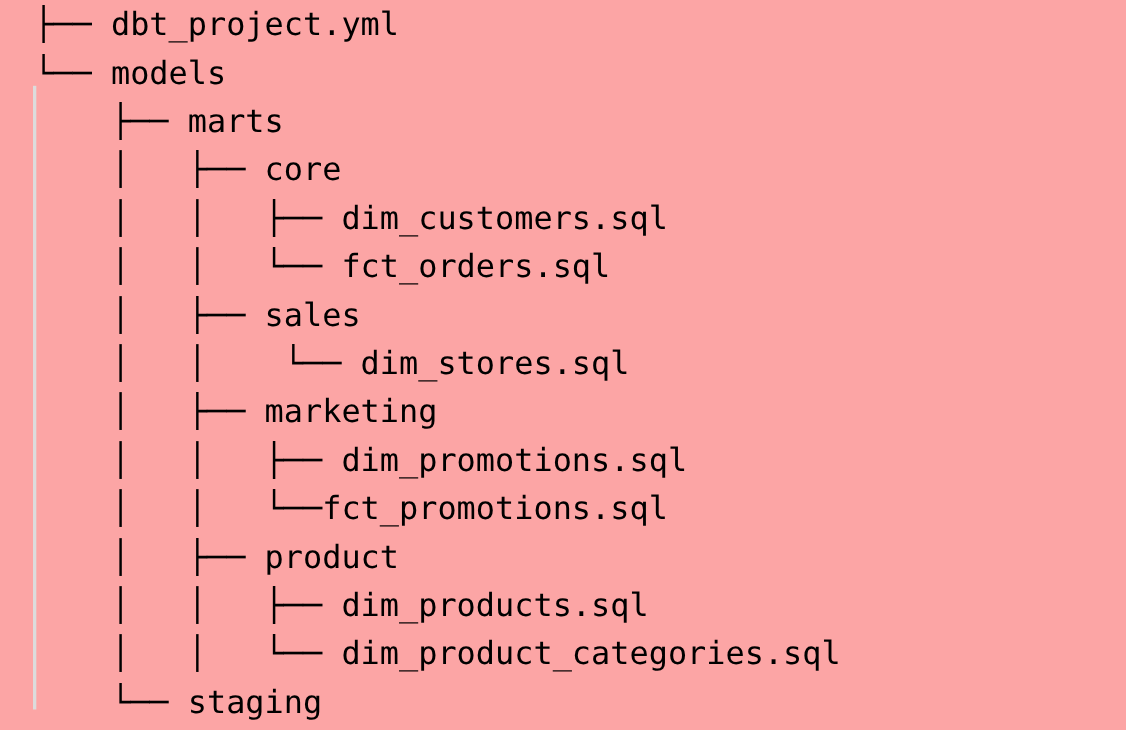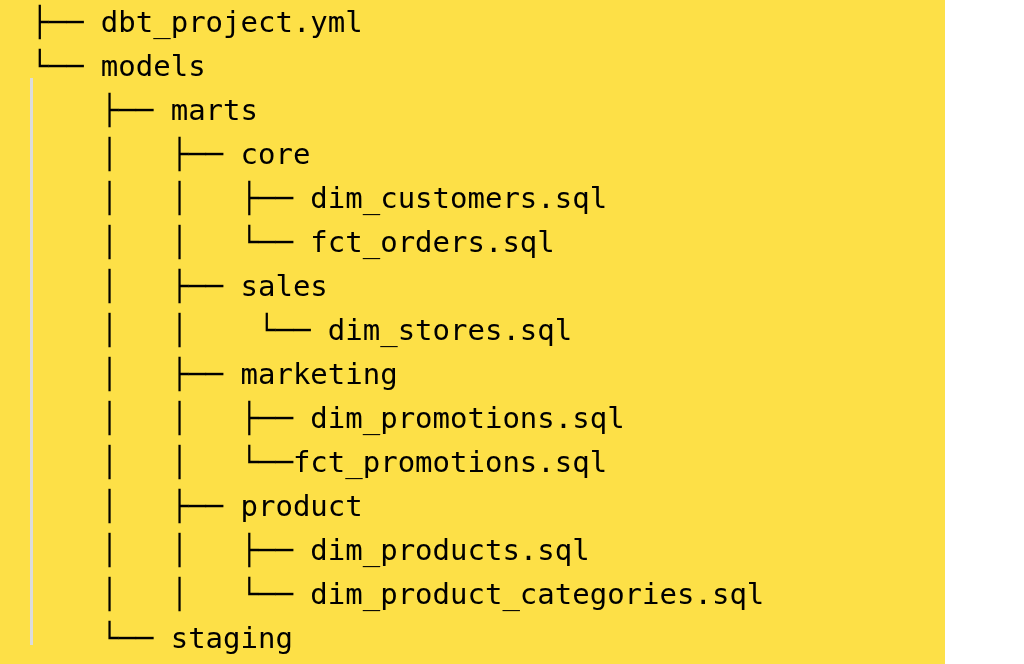--- a/index.html
+++ b/index.html
@@ -11,23 +11,23 @@
   body {
     width: 1024px;
     height: 664px;
     overflow: hidden;
     font-family: "DejaVu Sans Mono", monospace;
   }
 
   
   #tree-canvas {
     position: relative;
-    width: 945px;
+    width: 1024px;
     height: 664px;
-    background: #fde047;
+    background: #fca5a5;
   }
 
   
   #gutter-rule {
     position: absolute;
     left: 30px;
     top: 78px;
     width: 3px;
     height: 567px;
     background: #dcdcdc;

